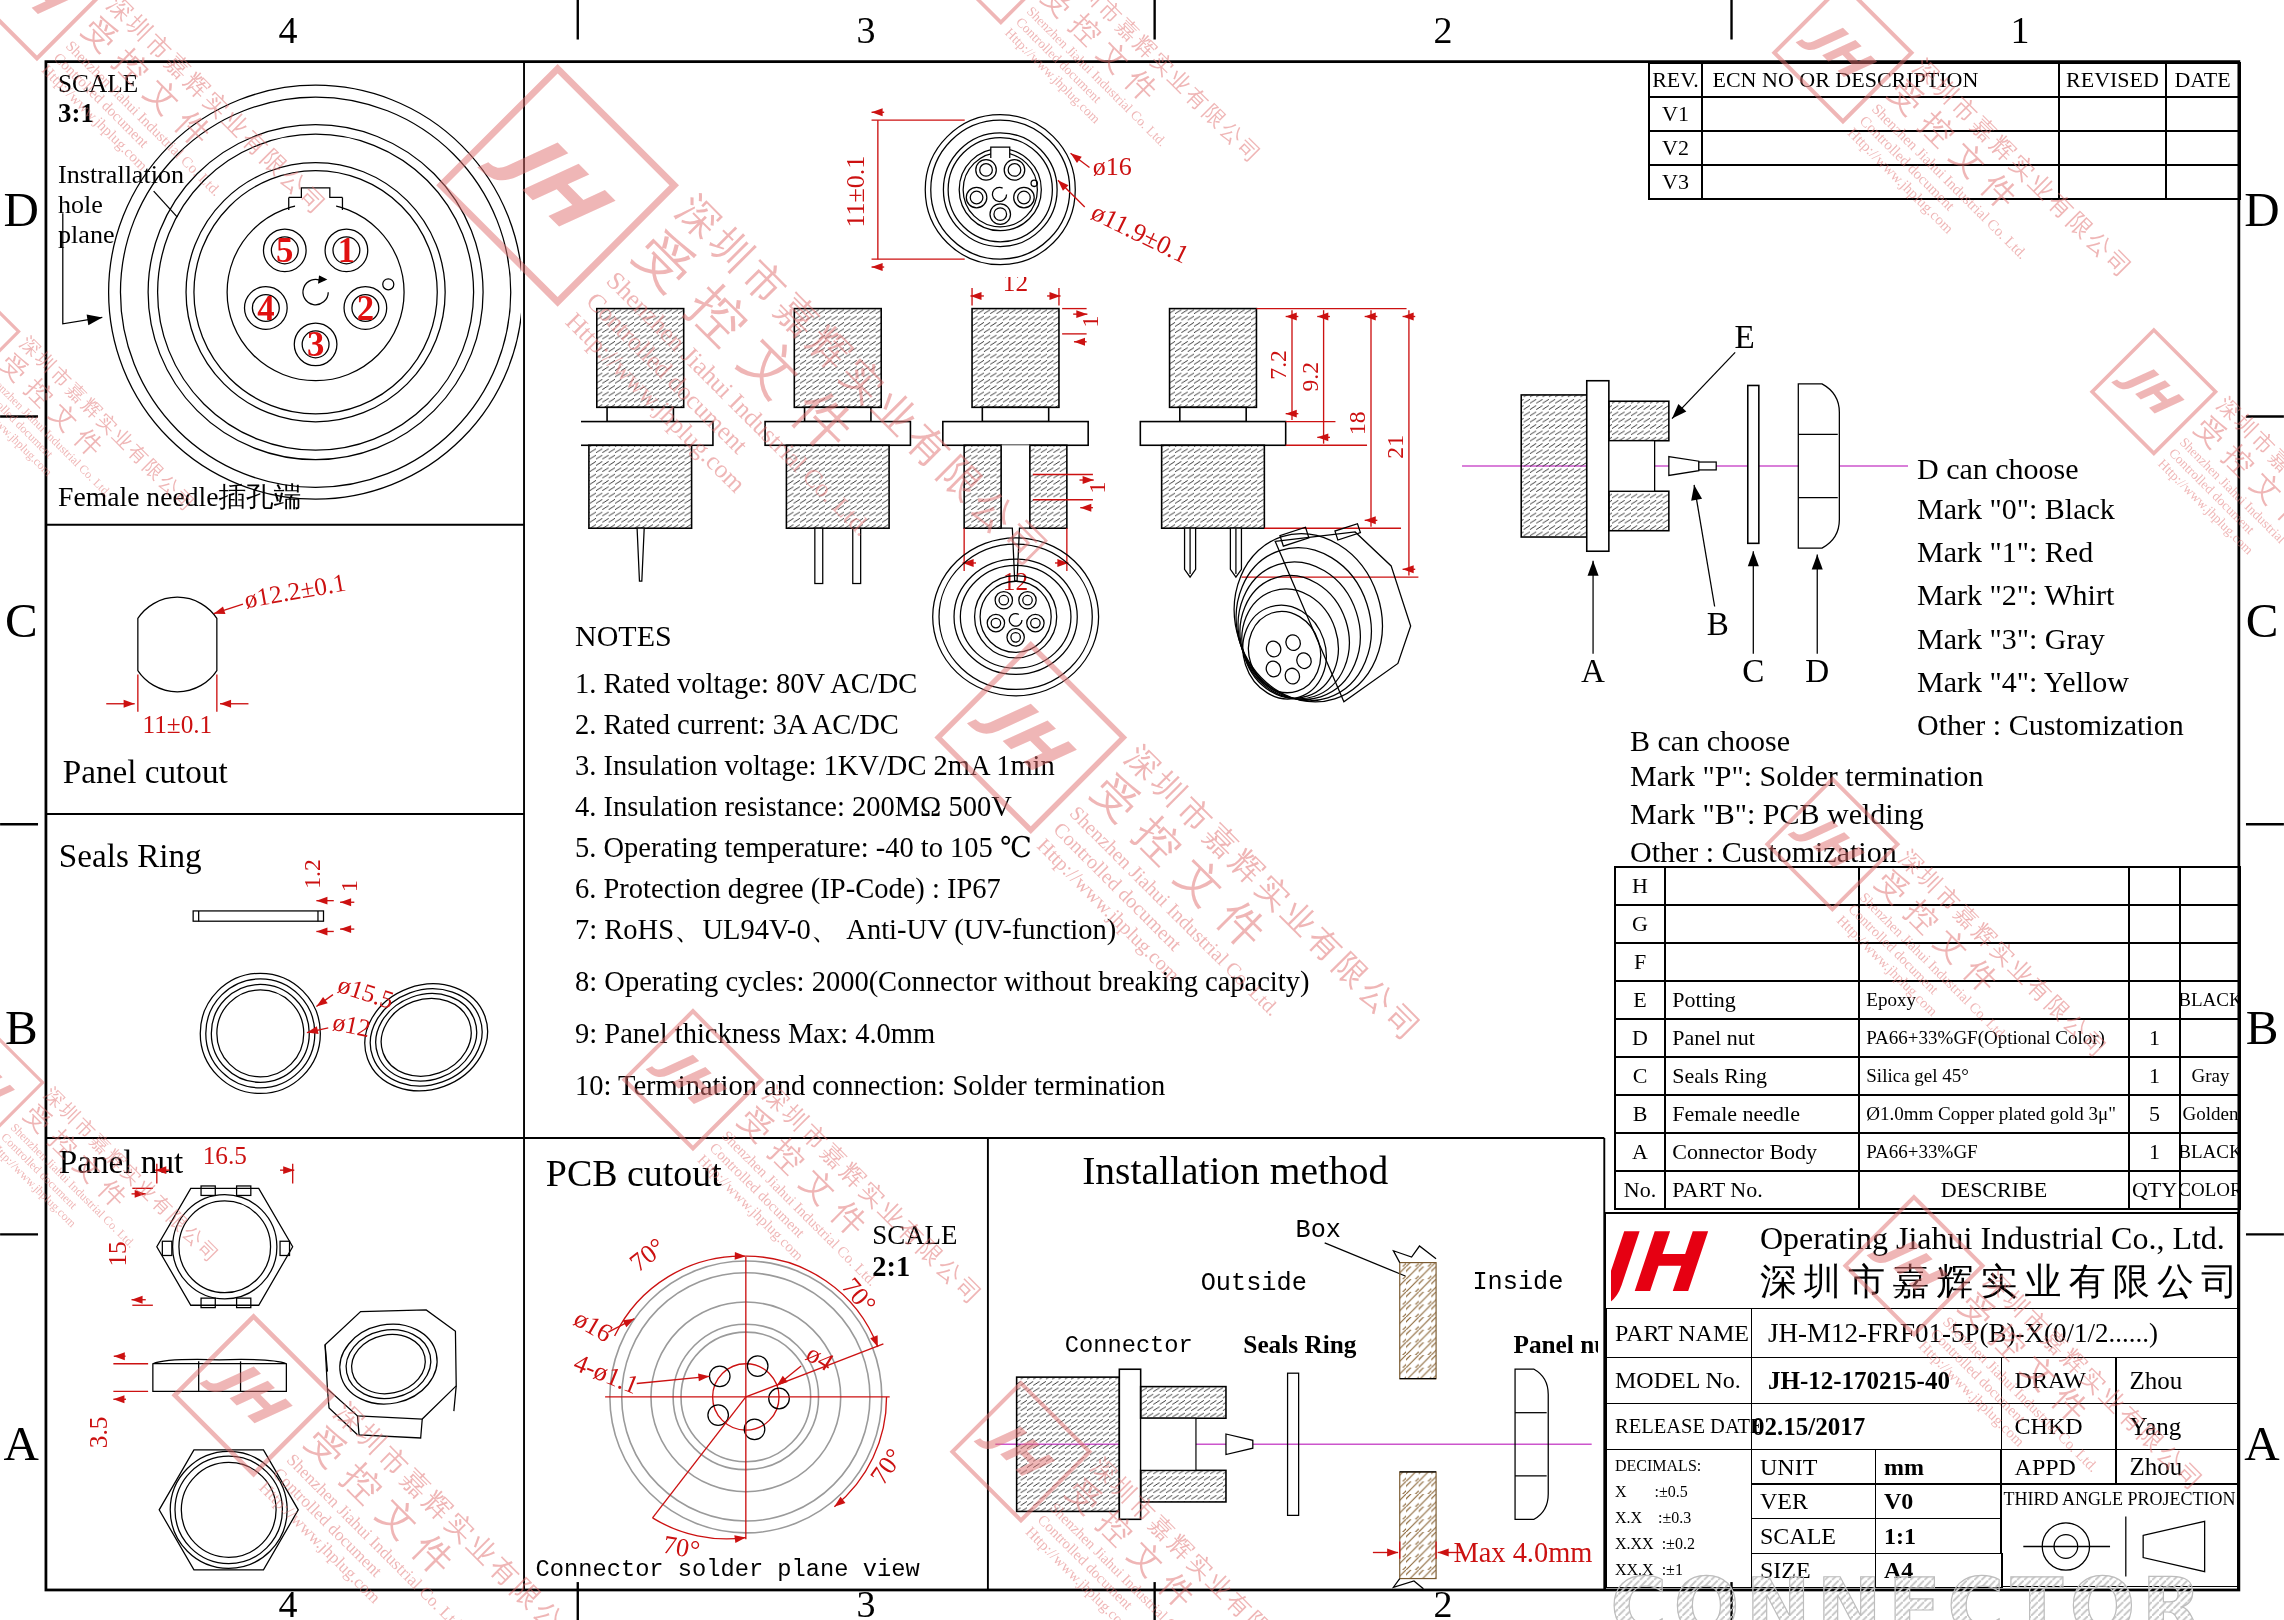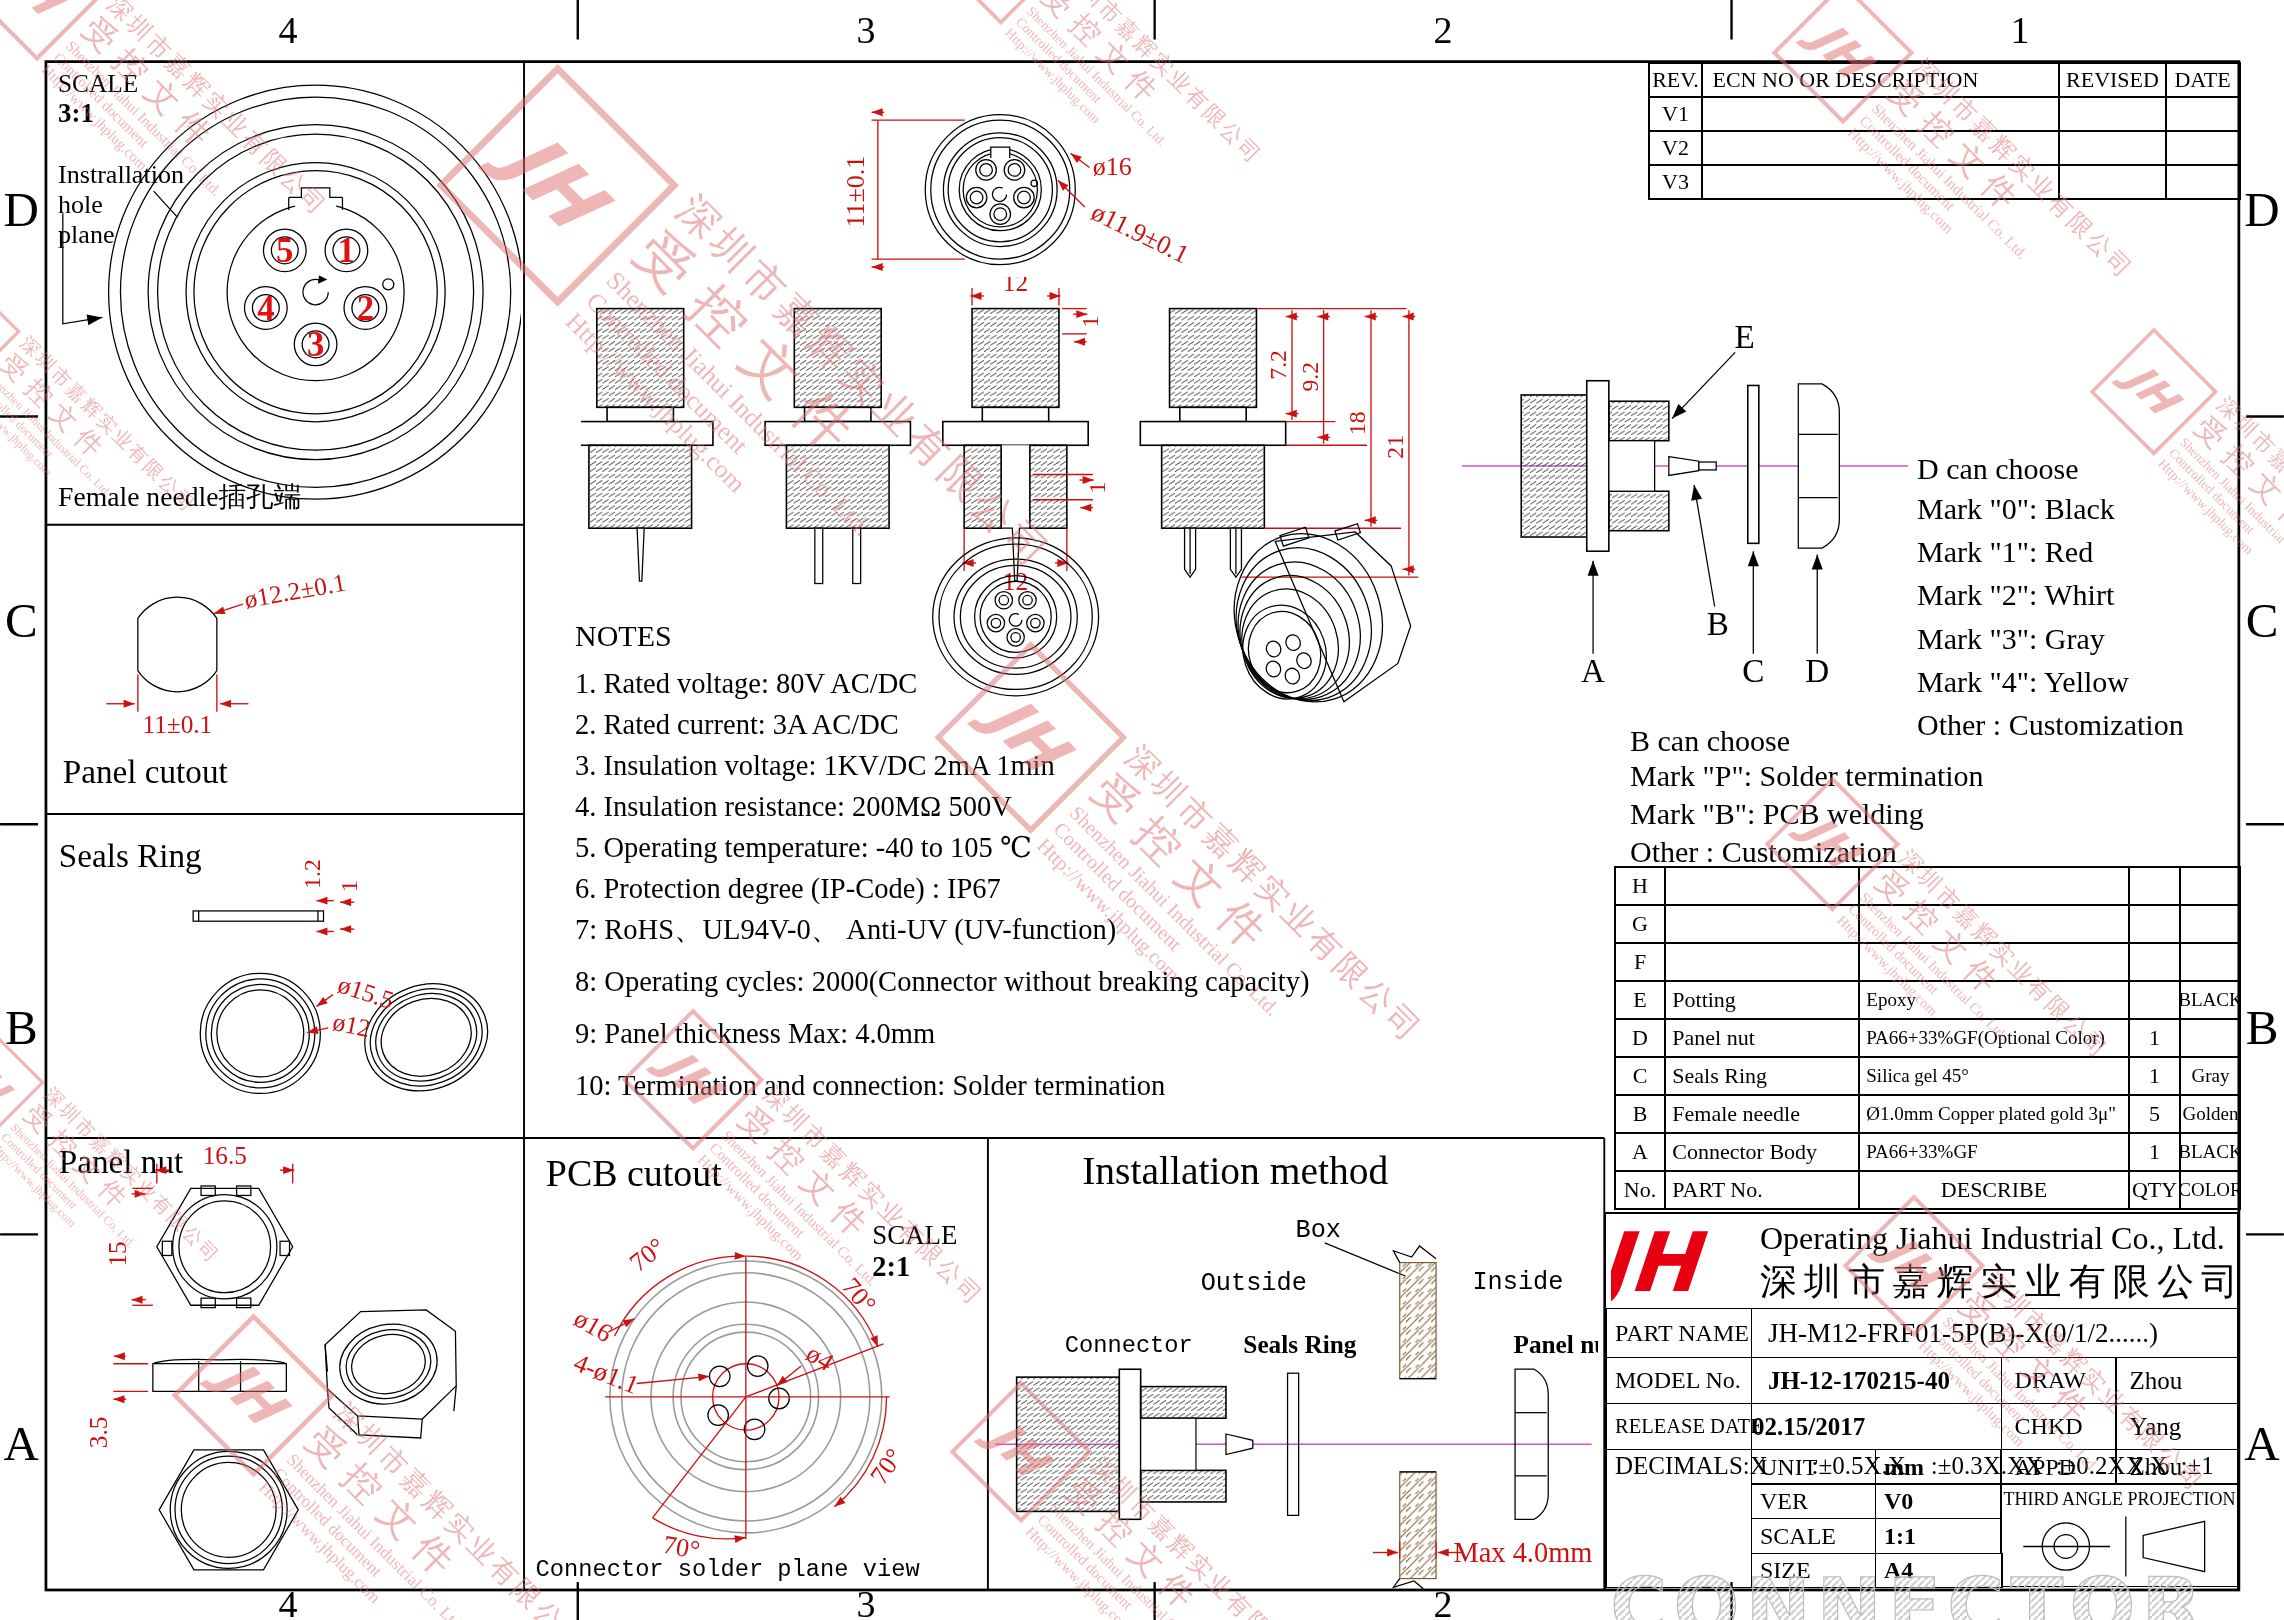--- a/index.html
+++ b/index.html
@@ -681,21 +681,21 @@
   <div class="tc" style="left:0;top:143px;width:146px;height:47px;">MODEL No.</div>
   <div class="tc" style="left:145px;top:143px;width:251px;height:47px;font-size:25px;font-weight:600;padding-left:16px">JH-12-170215-40</div>
   <div class="tc" style="left:395px;top:143px;width:115px;height:47px;padding-left:12.6px">DRAW</div>
   <div class="tc" style="left:510px;top:143px;width:122px;height:47px;padding-left:12.6px;font-size:25px">Zhou</div>
 
   <div class="tc" style="left:0;top:189px;width:146px;height:47px;font-size:20.5px">RELEASE DATE</div>
   <div class="tc" style="left:145px;top:189px;width:251px;height:47px;font-size:25px;font-weight:bold;padding-left:0">02.15/2017</div>
   <div class="tc" style="left:395px;top:189px;width:115px;height:47px;padding-left:12.6px">CHKD</div>
   <div class="tc" style="left:510px;top:189px;width:122px;height:47px;padding-left:12.6px;font-size:25px">Yang</div>
 
-  <div class="tc" style="left:0;top:235px;width:146px;height:139px;align-items:flex-start;flex-direction:row;justify-content:flex-start;padding-top:3.2px;font-size:25px;line-height:26px;">
+  <div class="tc" style="left:0;top:235px;width:146px;height:139px;align-items:flex-start;flex-direction:column;justify-content:flex-start;padding-top:3.2px;font-size:16px;line-height:26px;">
     <span>DECIMALS:</span>
     <span style="white-space:pre">X       :±0.5</span>
     <span style="white-space:pre">X.X    :±0.3</span>
     <span style="white-space:pre">X.XX  :±0.2</span>
     <span style="white-space:pre">XX.X  :±1</span>
   </div>
 
   <div class="tc" style="left:145px;top:235px;width:125px;height:36px;">UNIT</div>
   <div class="tc" style="left:269px;top:235px;width:126px;height:36px;font-weight:bold">mm</div>
   <div class="tc" style="left:145px;top:269px;width:125px;height:36px;">VER</div>

